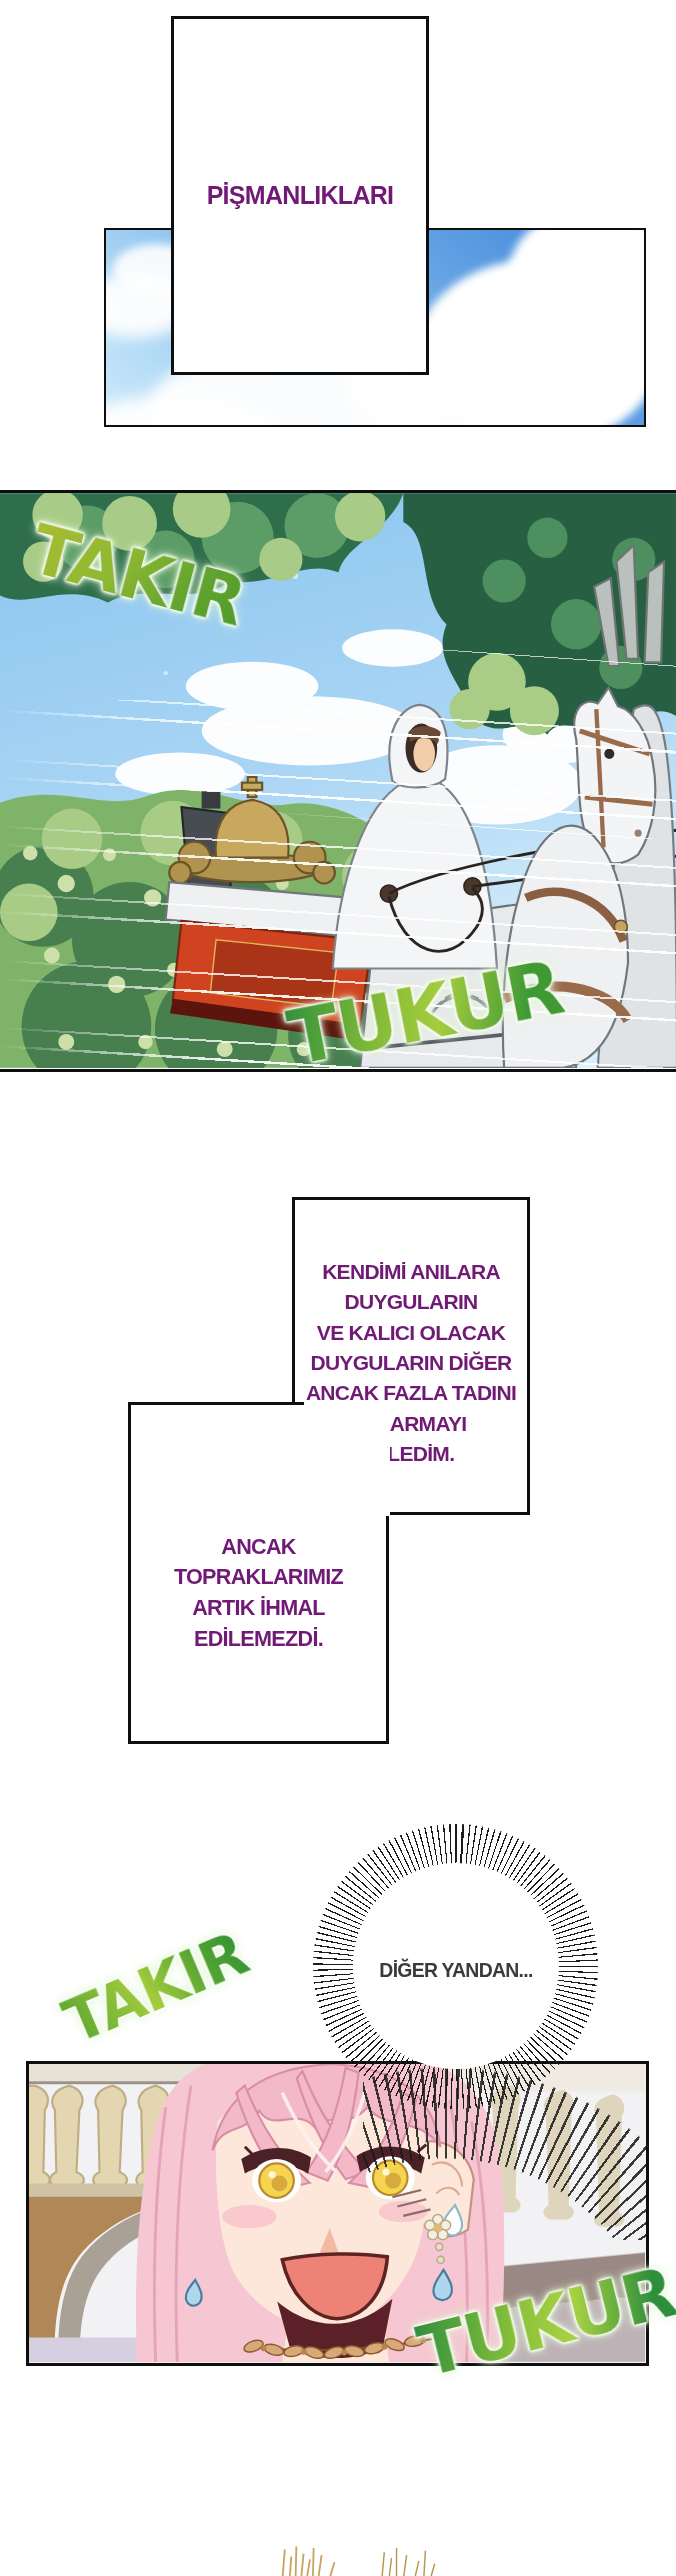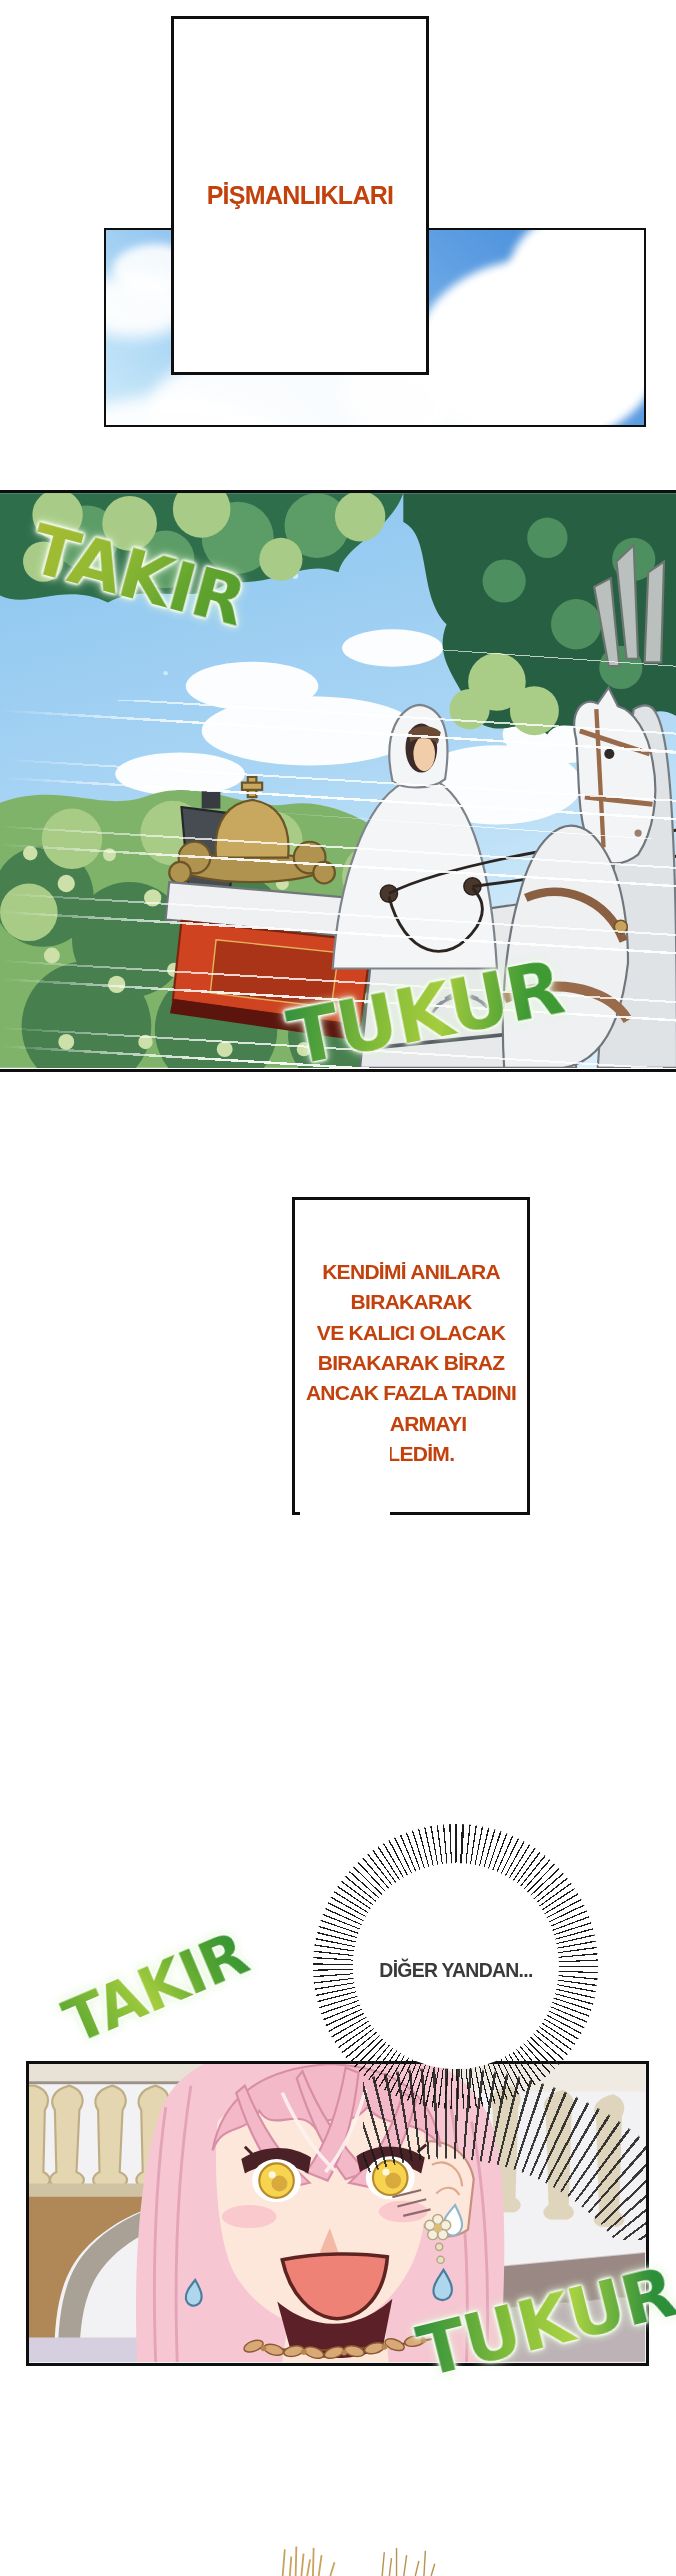--- a/index.html
+++ b/index.html
@@ -1,21 +1,21 @@
 <!DOCTYPE html>
 <html style="font-size:11.5px"><head>
 <meta charset="utf-8">
 <style>
   html,body{margin:0;padding:0;background:#ffffff;}
   #page{position:relative;width:677px;height:2576px;margin:0 auto;background:#fff;overflow:hidden;
         font-family:"Liberation Sans",sans-serif;}
   .panel{position:absolute;box-sizing:border-box;border:3.6px solid #0e0e0e;overflow:hidden;background:#fff;}
   .nbox{position:absolute;box-sizing:border-box;border:3.6px solid #0e0e0e;background:#fff;
         display:flex;flex-direction:column;justify-content:center;align-items:center;text-align:center;
-        color:#c2410c;font-weight:bold;z-index:3;}
+        color:#701a75;font-weight:bold;z-index:3;}
   .nbox .ln{white-space:nowrap;letter-spacing:-0.7px;}
   #narr1{left:171px;top:16px;width:258px;height:359px;font-size:25px;line-height:1.55;}
   #narr2{left:292px;top:1197px;width:238px;height:318px;font-size:21px;line-height:1.45;padding-top:14.4px;z-index:3;}
   #narr3{left:128px;top:1402px;width:261px;height:342px;font-size:21.6px;line-height:1.42;padding-top:40px;z-index:3;}
   .seam{position:absolute;background:#fff;z-index:4;}
   #seam-a{left:304px;top:1401px;width:86px;height:115px;}
   #seam-b{left:300px;top:1405px;width:6.5px;height:112px;}
 
   
   #panel-sky{left:104px;top:228px;width:542px;height:199px;border-width:2.9px;z-index:1;
@@ -257,26 +257,32 @@
     </svg>
     <div id="speed1" class="speedlines"></div>
     <div id="speed2" class="speedlines"></div>
   </div>
 
   <div id="sfx-takir-top" class="sfx">TAKIR</div>
   <div id="sfx-tukur-top" class="sfx">TUKUR</div>
 
   <div id="narr2" class="nbox">
     <div class="ln">KENDİMİ ANILARA</div>
-    <div class="ln">BIRAKARAK</div>
+    <div class="ln">DUYGULARIN</div>
     <div class="ln">VE KALICI OLACAK</div>
-    <div class="ln">BIRAKARAK BİRAZ</div>
+    <div class="ln">DUYGULARIN DİĞER</div>
     <div class="ln">ANCAK FAZLA TADINI</div>
     <div class="ln">ÇIKARMAYI</div>
     <div class="ln">DİLEDİM.</div>
+  </div>
+  <div id="narr3" class="nbox">
+    <div class="ln">ANCAK</div>
+    <div class="ln">TOPRAKLARIMIZ</div>
+    <div class="ln">ARTIK İHMAL</div>
+    <div class="ln">EDİLEMEZDİ.</div>
   </div>
   <div id="seam-a" class="seam"></div>
   <div id="seam-b" class="seam"></div>
 
   <div id="burst">
     <div id="burst-spikes"></div>
     <div id="burst-circle">
       <span id="burst-text">DİĞER YANDAN...</span>
     </div>
   </div>

